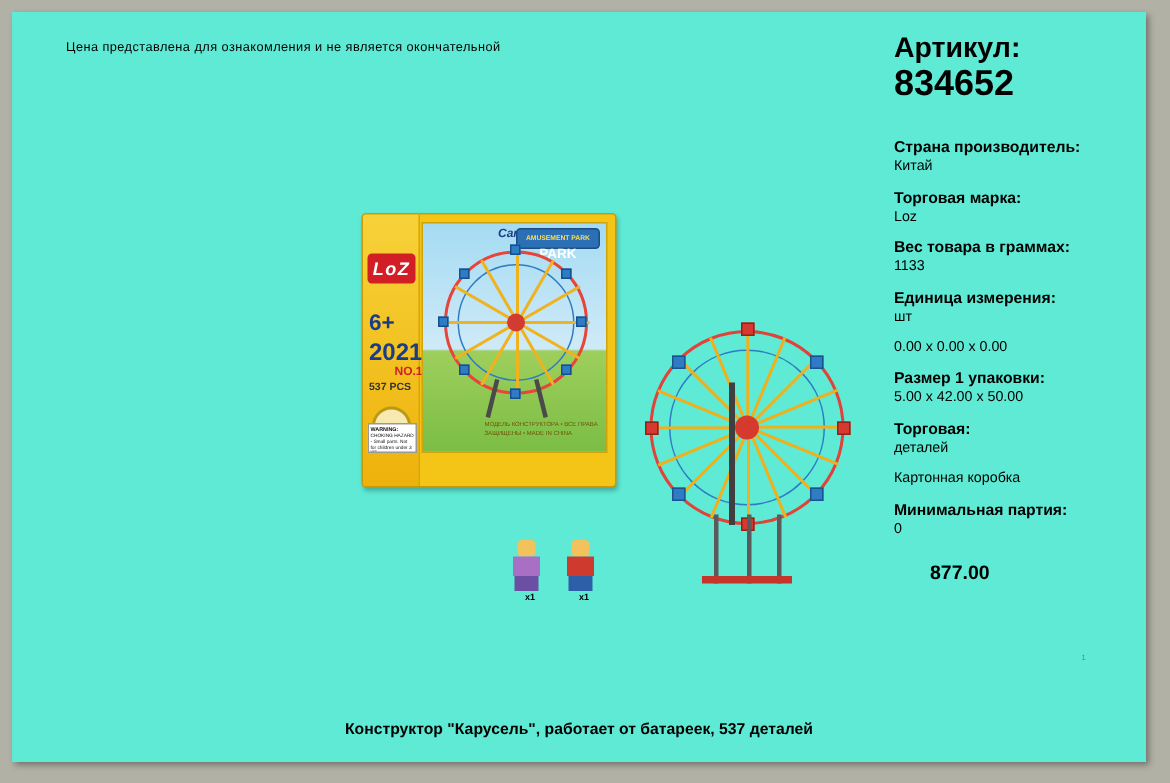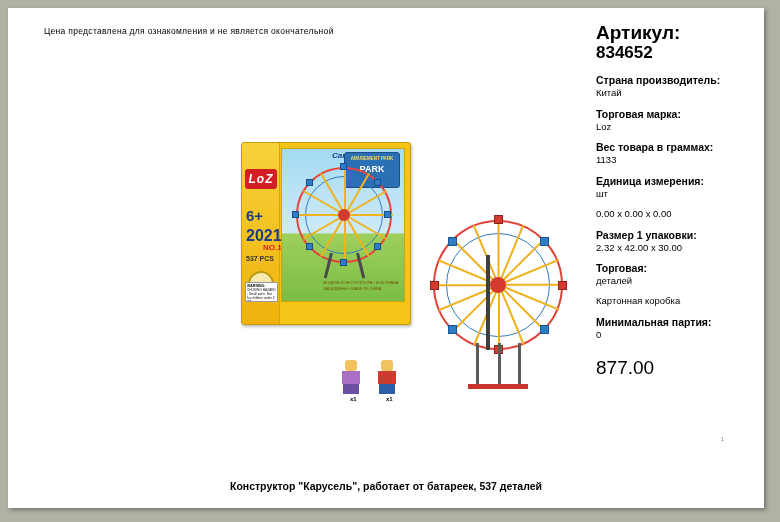--- a/index.html
+++ b/index.html
@@ -13,21 +13,21 @@
     background: #b2b1a6;
     font-family: "Liberation Sans", sans-serif;
     overflow: hidden;
   }
   .page {
     position: absolute;
     left: 8px;
     top: 8px;
     width: 756px;
     height: 500px;
-    background: #ffffff;
+    background: #5eead4;
     box-shadow: 2px 2px 4px rgba(0,0,0,0.35);
   }
   .disclaimer {
     position: absolute;
     left: 36px;
     top: 18px;
     font-size: 8.5px;
     color: #000;
     letter-spacing: 0.3px;
     white-space: nowrap;
@@ -39,48 +39,49 @@
     top: 14px;
     width: 165px;
   }
   .sku-label {
     font-size: 19px;
     font-weight: bold;
     line-height: 1.12;
     color: #000;
   }
   .sku-value {
-    font-size: 17px;
+    font-size: 24px;
     font-weight: bold;
     line-height: 1.12;
     color: #000;
-    margin-bottom: 12px;
+    margin-bottom: 22px;
   }
   .spec { margin-bottom: 8px; }
   .spec-label {
     font-size: 10.5px;
     font-weight: bold;
     color: #000;
     line-height: 1.25;
   }
   .spec-value {
     font-size: 9.5px;
     color: #000;
     line-height: 1.3;
   }
   .price-block { margin-top: 16px; }
   .price-label {
     font-size: 19px;
     font-weight: bold;
     line-height: 1.12;
   }
   .price-value {
-    font-size: 19px;
-    font-weight: normal;
+    font-size: 13px;
+    font-weight: bold;
     line-height: 1.12;
+    margin-left: 24px;
   }
   .tiny-mark {
     position: absolute;
     left: 713px;
     top: 428px;
     font-size: 5px;
     color: #777;
   }
   
   .caption {
@@ -181,21 +182,21 @@
     left: 39px; top: 5px;
     right: 5px; bottom: 22px;
     background:
       linear-gradient(180deg,#a4dbf3 0%, #cfeaf7 55%, #9ecf5d 56%, #7bbd45 100%);
     border: 1px solid #cfa30c;
     overflow: hidden;
   }
   .park-logo {
     position: absolute;
     right: 4px; top: 3px;
-    width: 56px; height: 36px;
+    width: 56px; height: 14px;
     background: #2b6fb5;
     border: 1px solid #1d4d85;
     border-radius: 3px;
     color: #fff;
     font-size: 9px;
     font-weight: bold;
     text-align: center;
     line-height: 10px;
     padding-top: 1px;
   }
@@ -483,21 +484,21 @@
     </div>
     <div class="spec">
       <div class="spec-label">Единица измерения:</div>
       <div class="spec-value">шт</div>
     </div>
     <div class="spec">
       <div class="spec-value">0.00 x 0.00 x 0.00</div>
     </div>
     <div class="spec">
       <div class="spec-label">Размер 1 упаковки:</div>
-      <div class="spec-value">2.32 x 42.00 x 30.00</div>
+      <div class="spec-value">5.00 x 42.00 x 50.00</div>
     </div>
     <div class="spec">
       <div class="spec-label">Торговая:</div>
       <div class="spec-value">деталей</div>
     </div>
     <div class="spec">
       <div class="spec-value">Картонная коробка</div>
     </div>
     <div class="spec">
       <div class="spec-label">Минимальная партия:</div>

